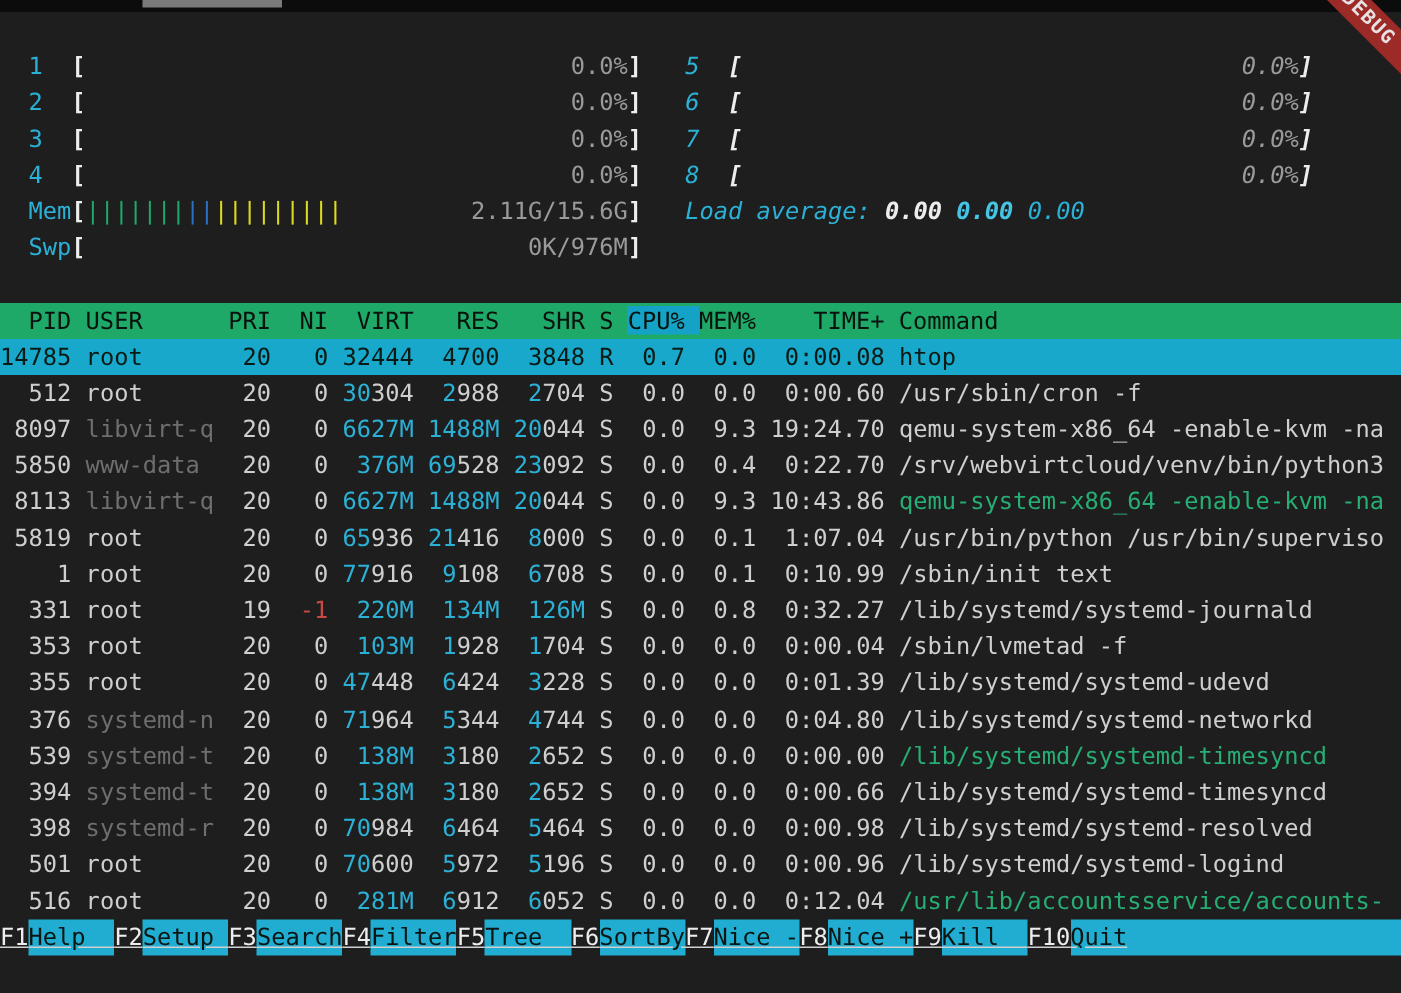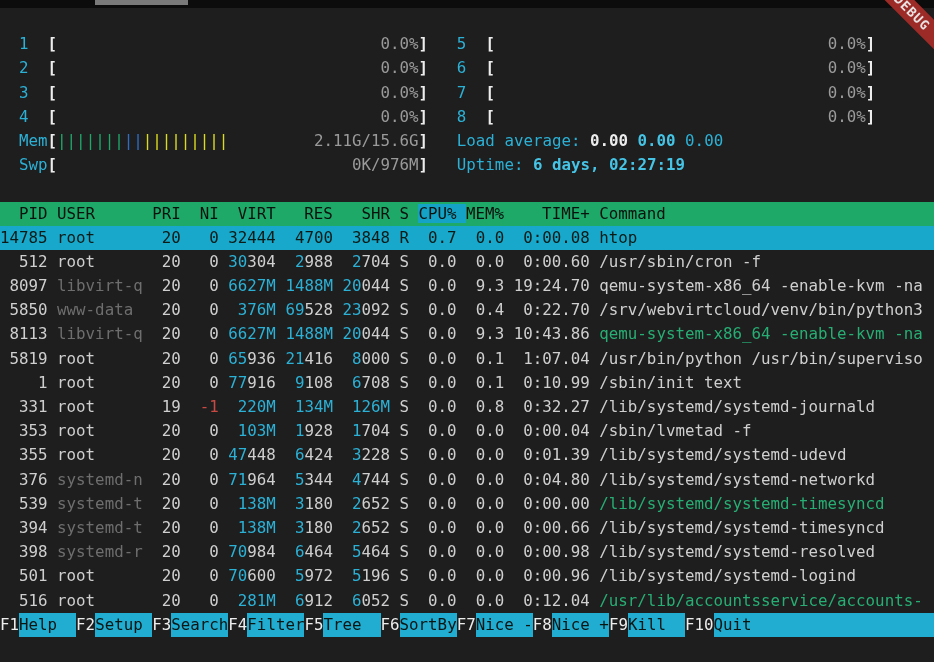--- a/index.html
+++ b/index.html
@@ -22,21 +22,21 @@
   .topbar{position:absolute;top:0;left:0;width:934px;height:8px;background:var(--topbar);}
   .scrollbar-handle{position:absolute;top:0;left:95px;width:93px;height:5px;background:var(--scrollbar);}
   .term{
     position:absolute;top:8px;left:0;width:934px;height:652px;
     font-size:15.8px;line-height:24.2px;color:var(--fg);
     padding-top:24.2px;
   }
   .line{white-space:pre;height:24.2px;overflow:hidden;}
   .meters{display:flex;}
   .col-left{width:437.8px;flex:0 0 437.8px;}
-  .col-right{flex:1;}
+  .col-right{flex:1;font-style:italic;}
   .blank-line{height:24.2px;}
   
   .c-cyan{color:var(--cyan);}
   .c-cyanb{color:var(--cyan-bright);font-weight:bold;}
   .c-whiteb{color:var(--white);font-weight:bold;}
   .c-gray{color:var(--gray);}
   .c-dim{color:var(--dim);}
   .c-greenb{color:var(--green-bold);font-weight:bold;}
   .c-green{color:var(--green-text);}
   .c-red{color:var(--red);}
@@ -45,21 +45,21 @@
   .p-green{color:var(--green-bar);}
   .p-blue{color:var(--blue);}
   .p-yellow{color:var(--yellow);}
   
   .hdr{background:var(--header-bg);color:#0A120D;}
   .hdr .sort{background:var(--sort-bg);text-align:right;}
   .sel{background:var(--select-bg);}
   .sel span{color:var(--sel-fg) !important;font-weight:normal;}
   
   .fbar{display:flex;height:24.2px;white-space:pre;}
-  .fkey-group{display:flex;white-space:pre;}
+  .fkey-group{display:flex;white-space:pre;text-decoration:underline;}
   .fkey-group.grow{flex:1;align-items:center;}
   .fkey{color:var(--white);}
   .flabel{background:var(--fkey-bg);color:var(--fkey-fg);}
   .fkey-group.grow .flabel{flex:1;}
   
   .debug-ribbon{
     position:absolute;top:2px;right:-38px;width:120px;
     transform:rotate(45deg);transform-origin:center;
     background:var(--ribbon-bg);color:#E9E2E2;
     font-size:13px;font-weight:bold;letter-spacing:1px;text-align:center;
@@ -82,21 +82,20 @@
         <div class="line"><span>  </span><span class="c-cyan">4</span><span>  </span><span class="br">[</span><span class="c-gray">                                  0.0%</span><span class="br">]</span></div>
         <div class="line"><span>  </span><span class="c-cyan">Mem</span><span class="br">[</span><span class="p-green">|||||||</span><span class="p-blue">||</span><span class="p-yellow">|||||||||</span><span>         </span><span class="c-gray">2.11G/15.6G</span><span class="br">]</span></div>
         <div class="line"><span>  </span><span class="c-cyan">Swp</span><span class="br">[</span><span>                               </span><span class="c-gray">0K/976M</span><span class="br">]</span></div>
       </div>
     <div class="col-right" id="col-right">
         <div class="line"><span>  </span><span class="c-cyan">5</span><span>  </span><span class="br">[</span><span class="c-gray">                                   0.0%</span><span class="br">]</span></div>
         <div class="line"><span>  </span><span class="c-cyan">6</span><span>  </span><span class="br">[</span><span class="c-gray">                                   0.0%</span><span class="br">]</span></div>
         <div class="line"><span>  </span><span class="c-cyan">7</span><span>  </span><span class="br">[</span><span class="c-gray">                                   0.0%</span><span class="br">]</span></div>
         <div class="line"><span>  </span><span class="c-cyan">8</span><span>  </span><span class="br">[</span><span class="c-gray">                                   0.0%</span><span class="br">]</span></div>
         <div class="line"><span>  </span><span class="c-cyan">Load average: </span><span class="c-whiteb">0.00</span><span> </span><span class="c-cyanb">0.00</span><span> </span><span class="c-cyan">0.00</span></div>
-        <div class="line"><span>  </span><span class="c-cyan">Uptime: </span><span class="c-cyanb">6 days, 02:27:19</span></div>
       </div>
   </div>
   <div class="blank-line"></div>
   <div class="line hdr" id="table-header"><span>  PID USER      PRI  NI  VIRT   RES   SHR S </span><span class="sort">CPU% </span><span>MEM%    TIME+ Command</span></div>
   <div id="table-body">
       <div class="line sel"><span>14785 </span><span>root     </span><span> </span><span> 20 </span><span>  0</span><span> </span><span></span><span class="c-num">32</span><span>444 </span><span> </span><span class="c-num">4</span><span>700 </span><span> </span><span class="c-num">3</span><span>848 </span><span>R </span><span> 0.7 </span><span> 0.0 </span><span> 0:00.08 </span><span>htop</span></div>
       <div class="line"><span>  512 </span><span>root     </span><span> </span><span> 20 </span><span>  0</span><span> </span><span></span><span class="c-num">30</span><span>304 </span><span> </span><span class="c-num">2</span><span>988 </span><span> </span><span class="c-num">2</span><span>704 </span><span>S </span><span> 0.0 </span><span> 0.0 </span><span> 0:00.60 </span><span>/usr/sbin/cron -f</span></div>
       <div class="line"><span> 8097 </span><span class="c-dim">libvirt-q</span><span> </span><span> 20 </span><span>  0</span><span> </span><span></span><span class="c-num">6627M</span><span> </span><span></span><span class="c-num">1488M</span><span> </span><span></span><span class="c-num">20</span><span>044 </span><span>S </span><span> 0.0 </span><span> 9.3 </span><span>19:24.70 </span><span>qemu-system-x86_64 -enable-kvm -na</span></div>
       <div class="line"><span> 5850 </span><span class="c-dim">www-data </span><span> </span><span> 20 </span><span>  0</span><span> </span><span> </span><span class="c-num">376M</span><span> </span><span></span><span class="c-num">69</span><span>528 </span><span></span><span class="c-num">23</span><span>092 </span><span>S </span><span> 0.0 </span><span> 0.4 </span><span> 0:22.70 </span><span>/srv/webvirtcloud/venv/bin/python3</span></div>
       <div class="line"><span> 8113 </span><span class="c-dim">libvirt-q</span><span> </span><span> 20 </span><span>  0</span><span> </span><span></span><span class="c-num">6627M</span><span> </span><span></span><span class="c-num">1488M</span><span> </span><span></span><span class="c-num">20</span><span>044 </span><span>S </span><span> 0.0 </span><span> 9.3 </span><span>10:43.86 </span><span class="c-green">qemu-system-x86_64 -enable-kvm -na</span></div>

